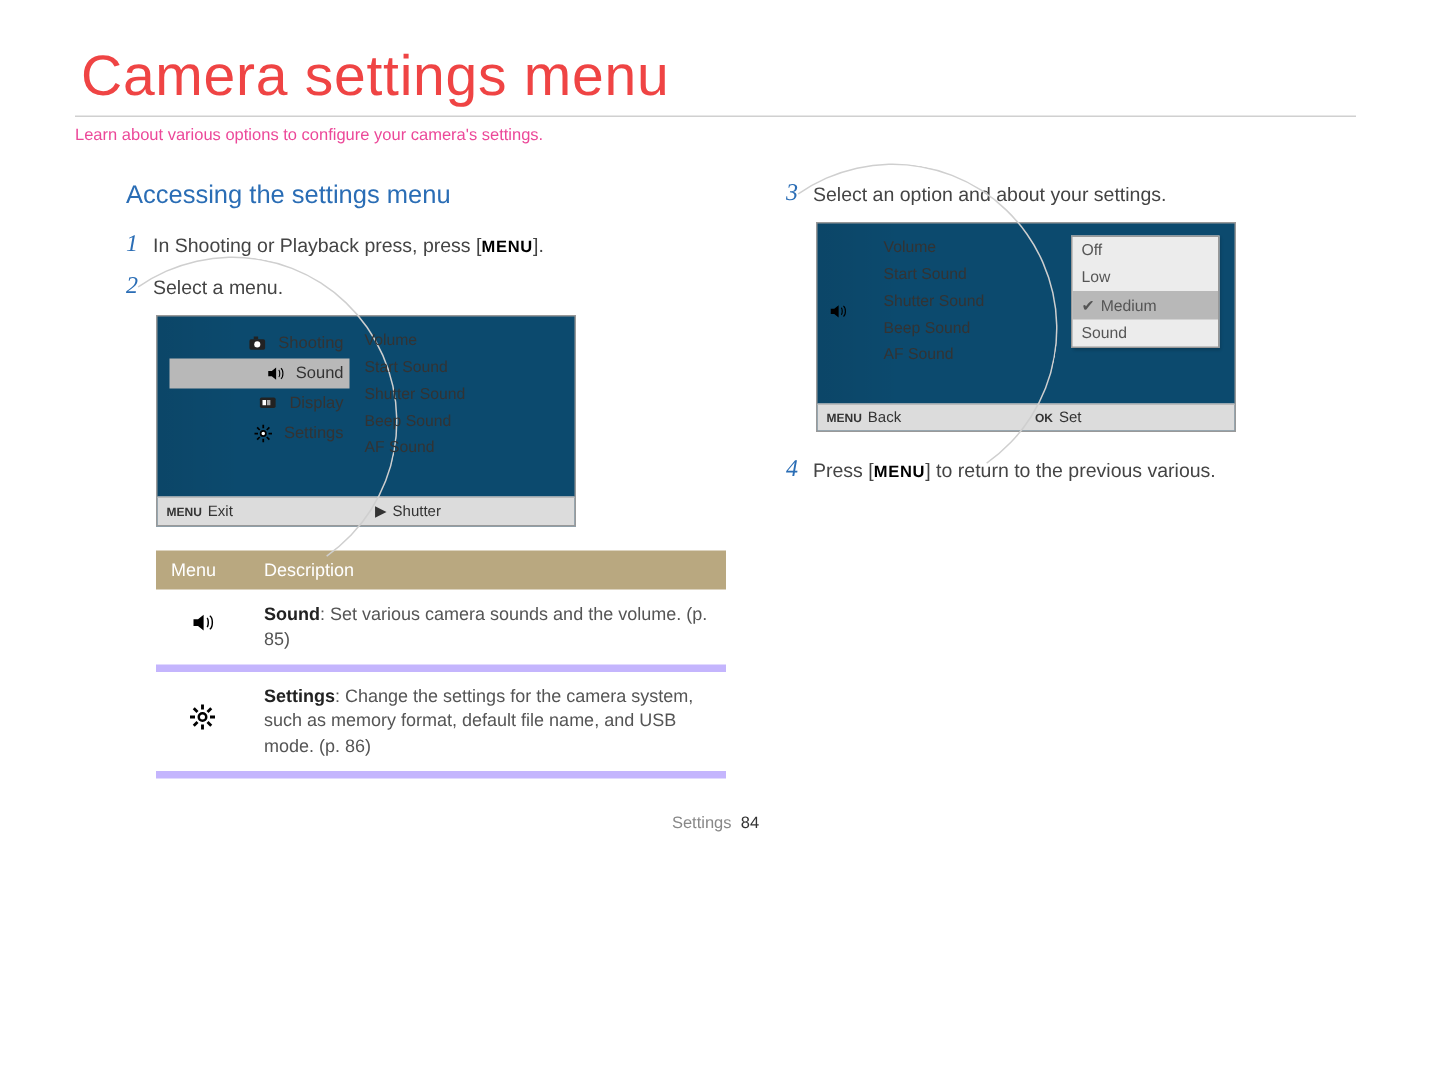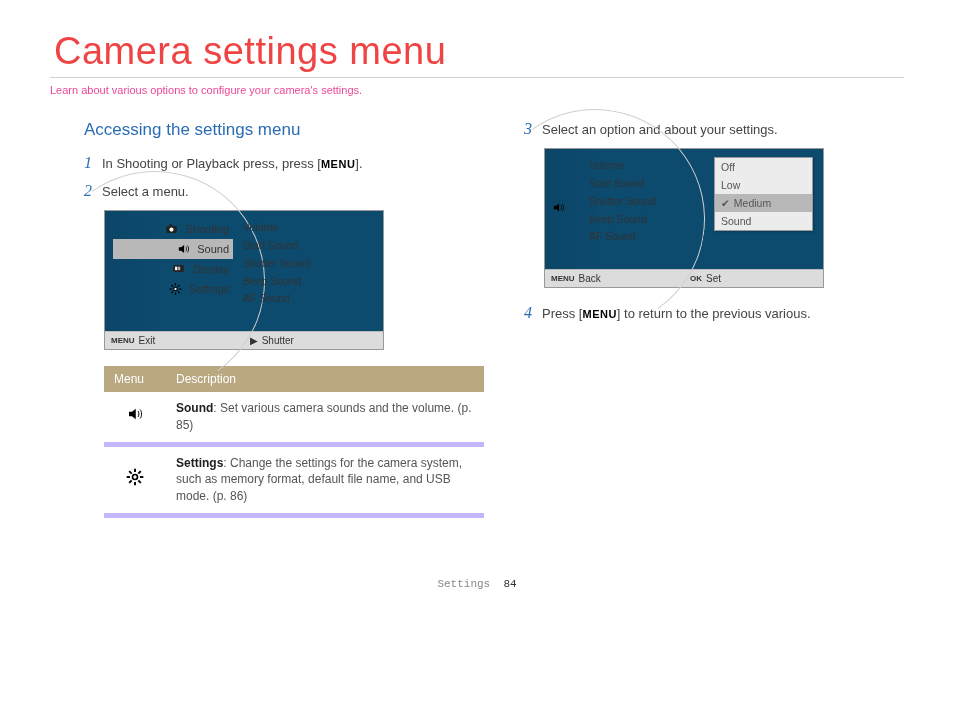--- a/index.html
+++ b/index.html
@@ -132,24 +132,23 @@
     border-bottom: 5px solid #c4b5fd;
     vertical-align: middle;
     color: #555;
     line-height: 1.4;
   }
   table.desc td.icon-cell { text-align: center; }
   .bold { font-weight: bold; color: #222; }
 
   .footer {
     text-align: center;
-    margin-top: 60px;
+    margin-top: 24px;
     font-size: 11px;
     color: #888;
-    font-family: Liberation Mono, monospace;
   }
   .footer .pgnum { color: #333; }
 
   
   svg.ic { width: 15px; height: 14px; }
 </style>
 </head>
 <body>
 
 <h1 class="page-title">Camera settings menu</h1>

